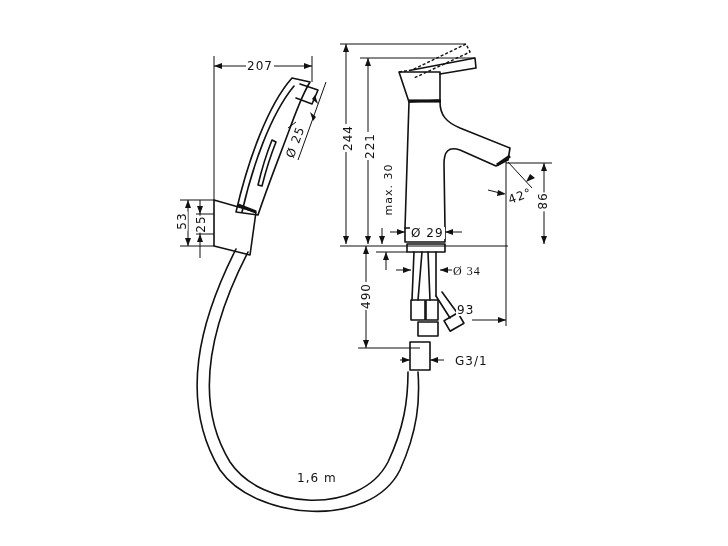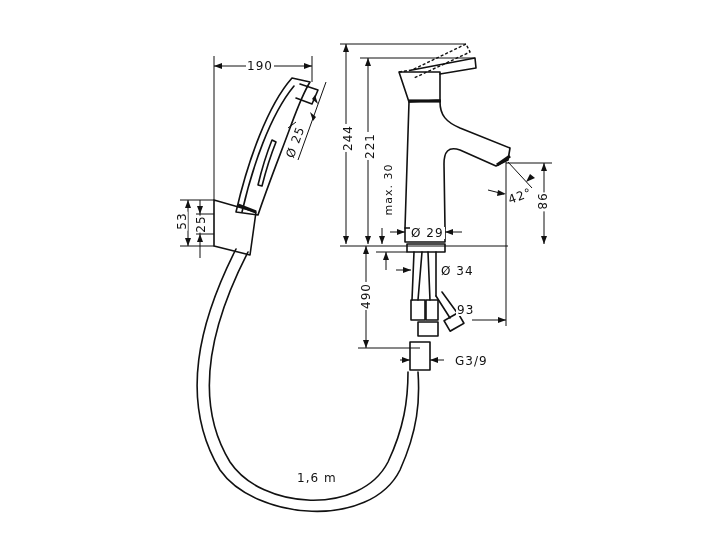--- a/index.html
+++ b/index.html
@@ -126,28 +126,28 @@
     <line class="thin" x1="488" y1="190" x2="504" y2="194"></line>
         <path class="arr" d="M506,194 l-8,-4 l-1,6 z"></path>
 
     <line class="thin" x1="400" y1="360" x2="410" y2="360"></line>
         <path class="arr" d="M410,360 l-8,-3 v6 z"></path>
     <line class="thin" x1="430" y1="360" x2="444" y2="360"></line>
         <path class="arr" d="M430,360 l8,-3 v6 z"></path>
   </g>
 </svg>
 
-<span class="lbl" style="left:246px;top:60px;">190</span>
+<span class="lbl" style="left:246px;top:60px;">207</span>
 <span class="lbl rot" style="left:278px;top:136px;transform:rotate(-70deg);">Ø 25</span>
 <span class="lbl rot" style="left:172px;top:215px;transform:rotate(-90deg);">53</span>
 <span class="lbl rot" style="left:192px;top:218px;transform:rotate(-90deg);padding:0;">25</span>
 <span class="lbl rot" style="left:334px;top:132px;transform:rotate(-90deg);">244</span>
 <span class="lbl rot" style="left:356px;top:140px;transform:rotate(-90deg);">221</span>
 <span class="lbl rot" style="left:362px;top:184px;transform:rotate(-90deg);font-size:11px;">max. 30</span>
 <span class="lbl" style="left:410px;top:227px;">Ø 29</span>
-<span class="lbl" style="left:440px;top:265px;">Ø 34</span>
+<span class="lbl" style="left:452px;top:265px;font-family:Liberation Serif, serif;">Ø 34</span>
 <span class="lbl rot" style="left:352px;top:290px;transform:rotate(-90deg);">490</span>
 <span class="lbl" style="left:456px;top:304px;">93</span>
 <span class="lbl rot" style="left:508px;top:190px;transform:rotate(-20deg);padding:0;">42°</span>
 <span class="lbl rot" style="left:532px;top:196px;transform:rotate(90deg);">98</span>
-<span class="lbl" style="left:454px;top:355px;">G3/9</span>
+<span class="lbl" style="left:454px;top:355px;">G3/1</span>
 <span class="lbl" style="left:296px;top:472px;text-align:center;">1,6 m</span>
 </div>
 
 </body></html>

